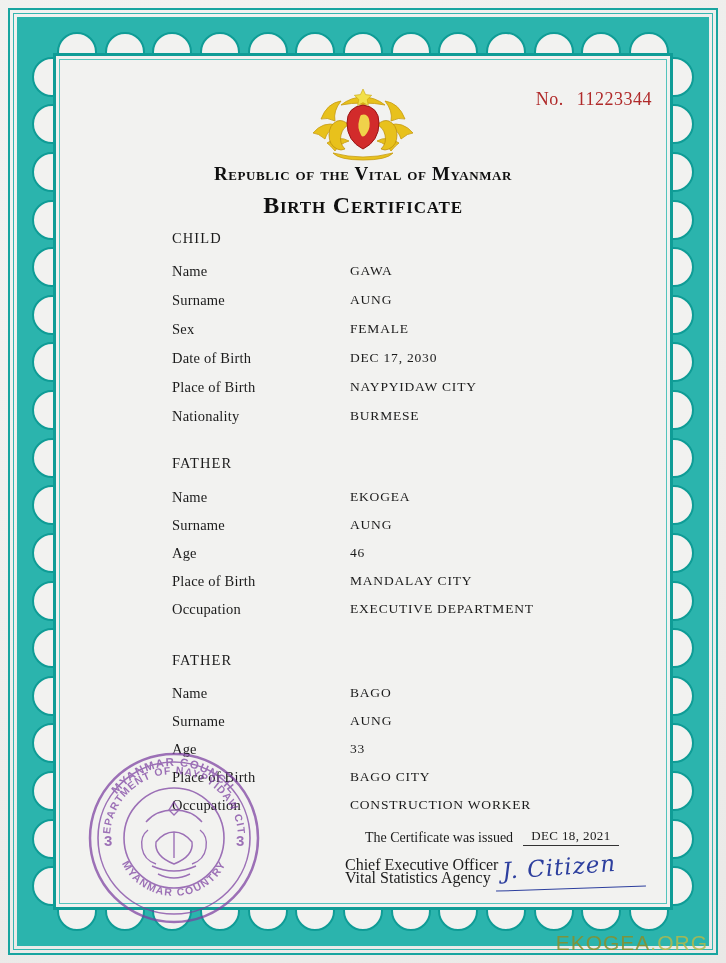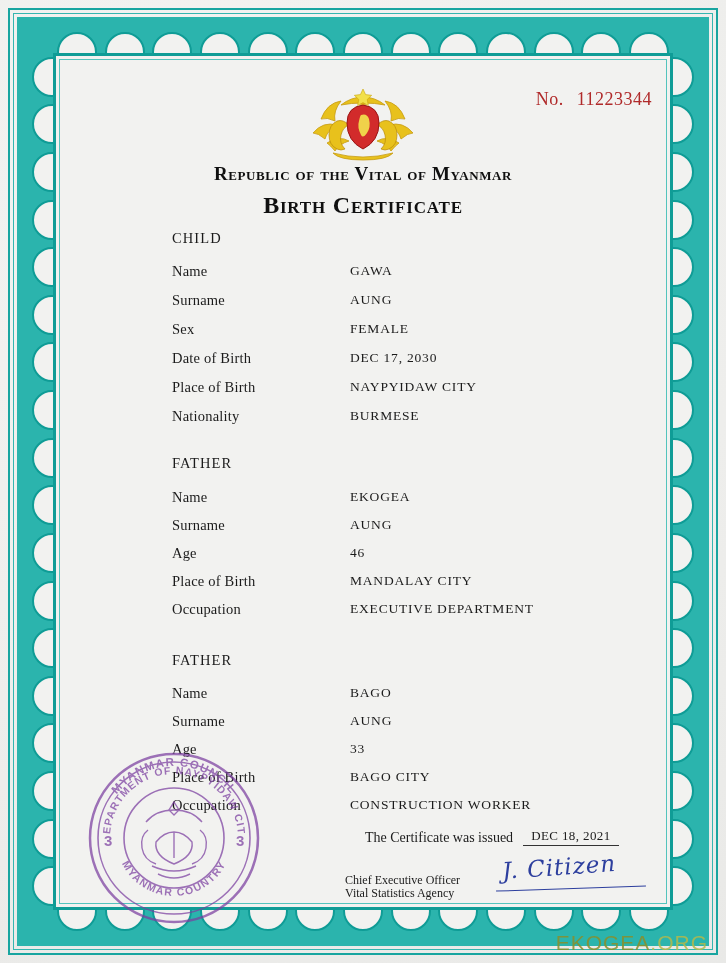--- a/index.html
+++ b/index.html
@@ -185,24 +185,23 @@
     margin-left: 10px;
     border-bottom: 1px solid #333;
     padding: 0 8px 1px 8px;
     font-size: 13px;
     letter-spacing: .4px;
   }
   .officer {
     position: absolute;
     left: 279px;
     top: 783px;
-    font-size: 12px;
+    font-size: 16px;
     line-height: 13px;
     color: #1b1b1b;
-    margin-top: 16px;
   }
   .signature {
     position: absolute;
     left: 430px;
     top: 775px;
     width: 160px;
     height: 46px;
   }
   .sig-text {
     position: absolute;

